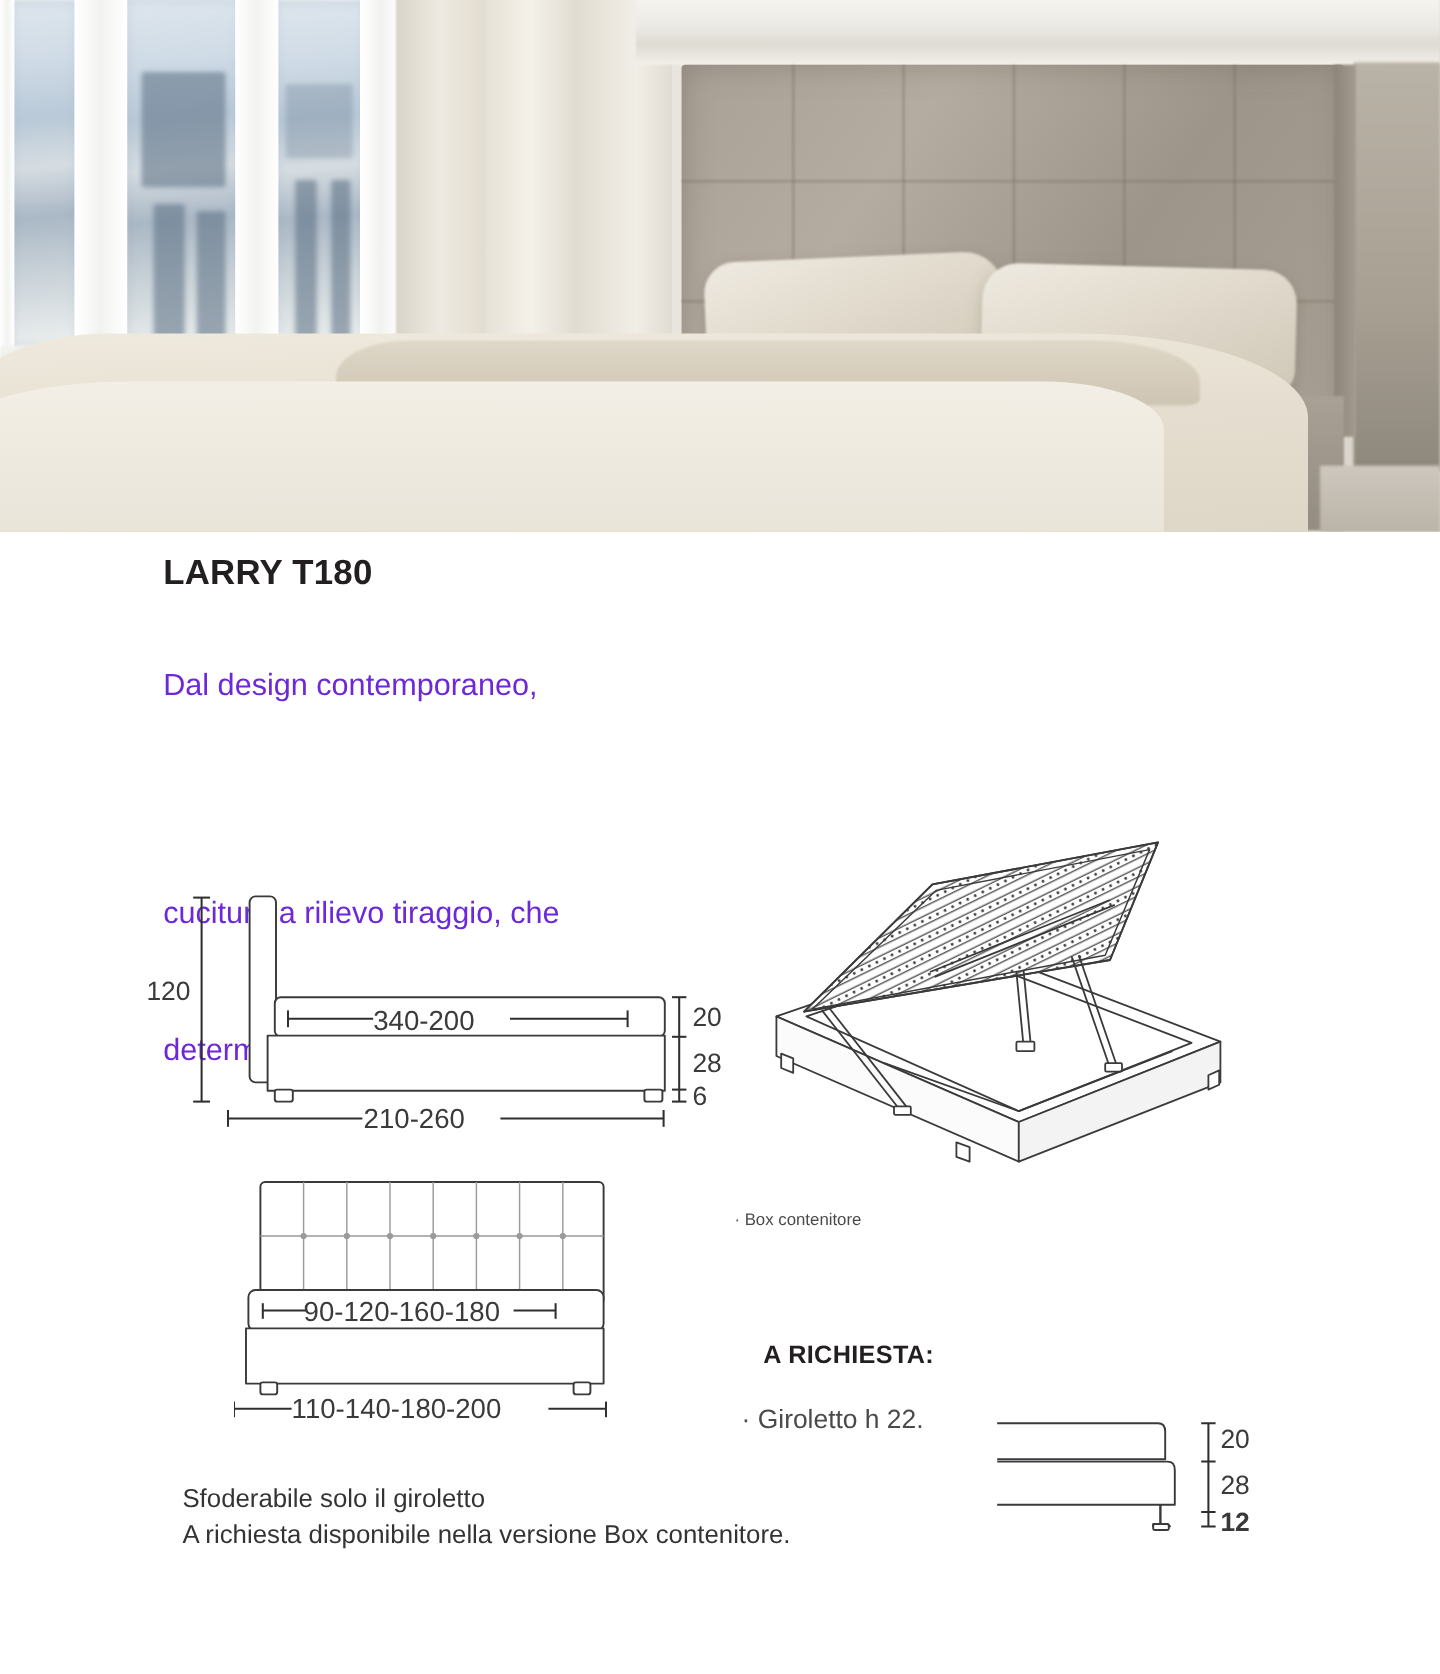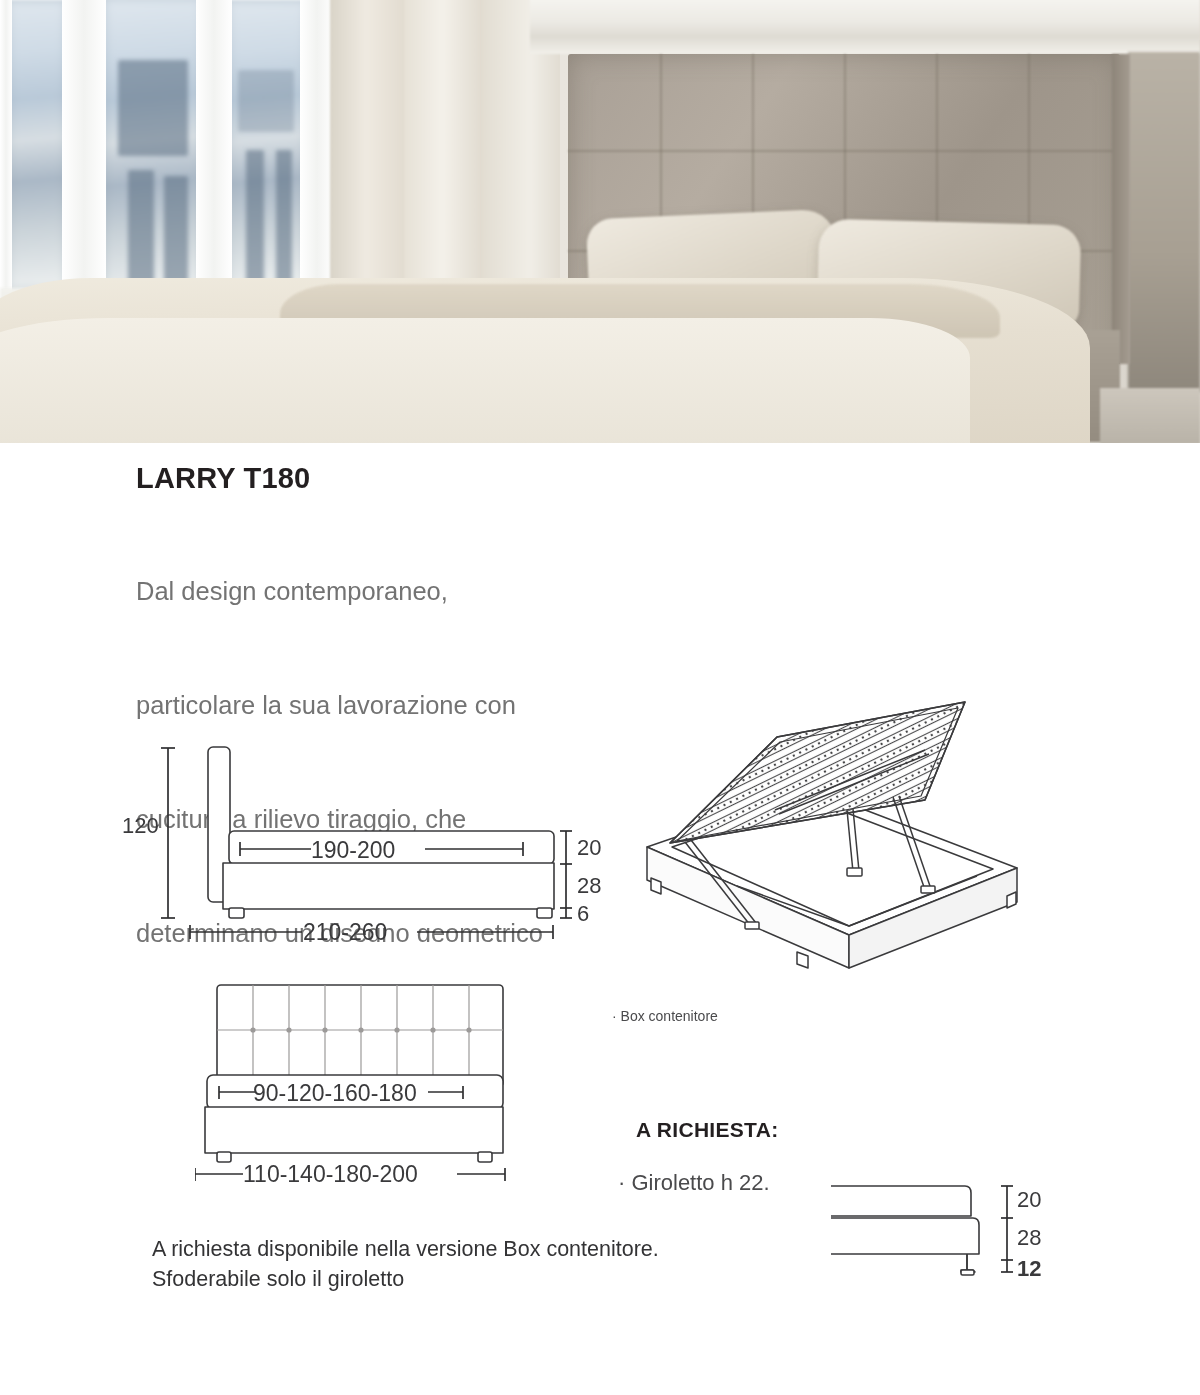--- a/index.html
+++ b/index.html
@@ -179,24 +179,24 @@
     filter: blur(1.2px);
   }
 
   
   #title {
     position: absolute; left: 136px; top: 462px;
     font-size: 29px; font-weight: bold; letter-spacing: .2px;
     color: #231f20;
   }
   #desc {
-    position: absolute; left: 136px; top: 534px;
+    position: absolute; left: 136px; top: 514px;
     width: 560px;
     font-size: 25.5px; line-height: 38px;
-    color: #737373;
+    color: #6d28d9;
     white-space: pre-line;
   }
   
   #desc .clipline {
     display: block;
     height: 28px;
     overflow: hidden;
   }
 
   
@@ -285,21 +285,20 @@
   <div class="blanket-fold"></div>
   <div class="sheet"></div>
   <div class="floor"></div>
 </div>
 
 <div id="title">LARRY T180</div>
 
 <div id="desc">
   <span>Dal design contemporaneo,</span>
   <br>
-  <span>particolare la sua lavorazione con</span>
   <br>
   <span>cuciture a rilievo  tiraggio, che</span>
   <br>
   <span class="clipline">determinano un disegno geometrico</span>
 </div>
 
 <div id="side-view">
   <svg width="490" height="215" viewBox="0 0 490 215">
     <g stroke="#3a3a3c" fill="none" stroke-width="1.6" stroke-linejoin="round">
 
@@ -333,21 +332,21 @@
       <line x1="435" y1="96" x2="447" y2="96"></line>
       <line x1="435" y1="129" x2="447" y2="129"></line>
       <line x1="441" y1="129" x2="441" y2="173"></line>
       <line x1="435" y1="173" x2="447" y2="173"></line>
       <line x1="441" y1="173" x2="441" y2="183"></line>
       <line x1="435" y1="183" x2="447" y2="183"></line>
     </g>
   </svg>
 
   <div class="dim-label" style="left:-3px; top:78px;">120</div>
-  <div class="dim-label" style="left:186px; top:102px; font-size:23px;">190-200</div>
+  <div class="dim-label" style="left:186px; top:102px; font-size:23px;">340-200</div>
   <div class="dim-label" style="left:178px; top:184px; font-size:23px;">210-260</div>
   <div class="dim-label" style="left:452px; top:100px;">20</div>
   <div class="dim-label" style="left:452px; top:138px;">28</div>
   <div class="dim-label" style="left:452px; top:166px;">6</div>
 </div>
 
 <div id="front-view">
   <svg width="330" height="215" viewBox="0 0 330 215">
     <g stroke="#3a3a3c" fill="#ffffff" stroke-width="1.6" stroke-linejoin="round">
 
@@ -479,15 +478,15 @@
       <line x1="176" y1="100" x2="188" y2="100"></line>
     </g>
   </svg>
 
   <div class="dim-label" style="left:192px; top:15px;">20</div>
   <div class="dim-label" style="left:192px; top:53px;">28</div>
   <div class="dim-label" style="left:192px; top:84px;font-weight:bold;">12</div>
 </div>
 
 <div id="notes">
+  <div>Sfoderabile solo il giroletto</div>
   <div>A richiesta disponibile nella versione Box contenitore.</div>
-  <div>Sfoderabile solo il giroletto</div>
 </div>
 
 </body></html>

